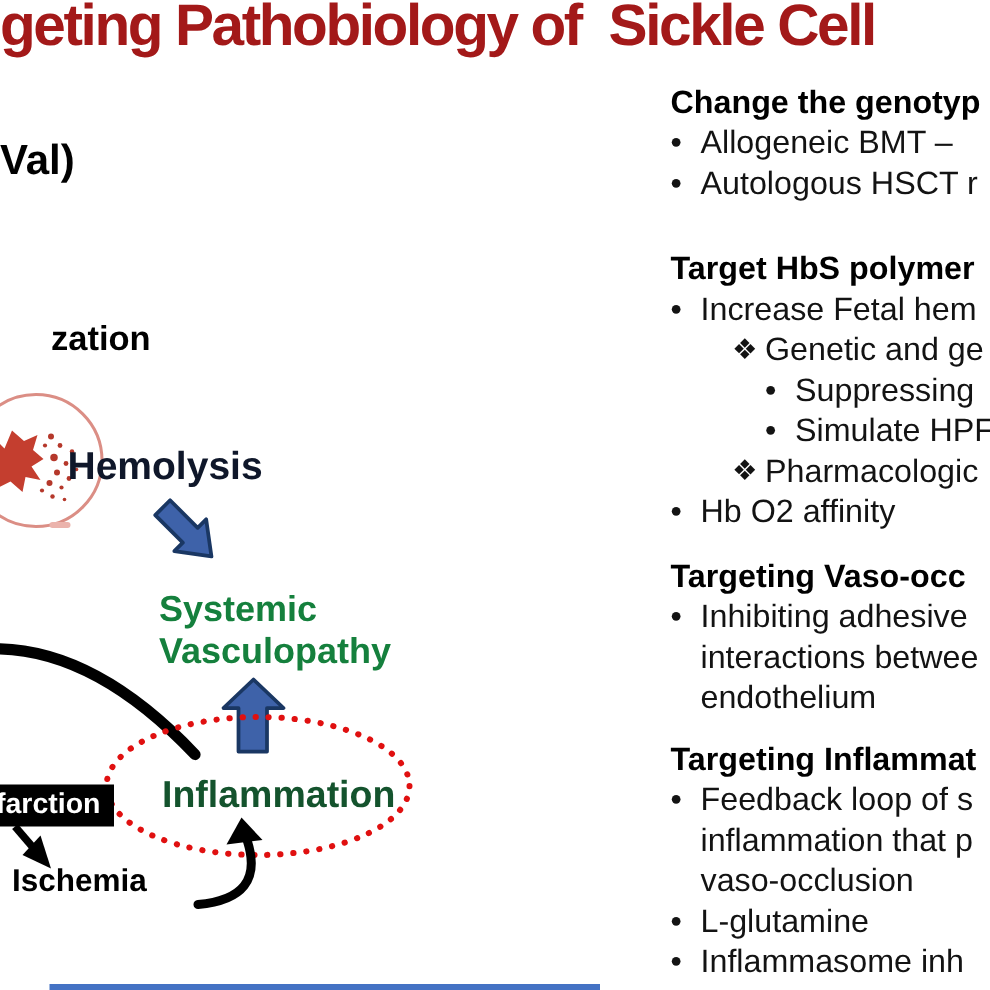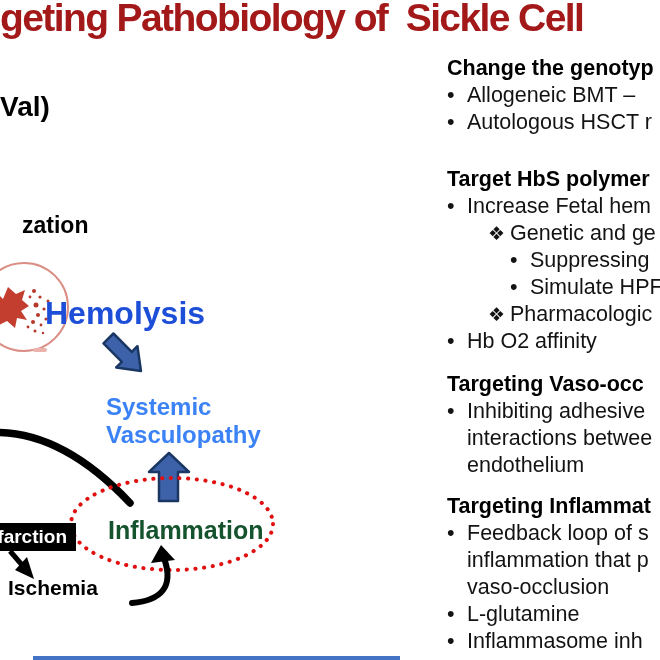--- a/index.html
+++ b/index.html
@@ -39,23 +39,23 @@
   .blt { flex: 0 0 20px; width: 20px; }
   .blt.d { flex: 0 0 22px; width: 22px; font-size: 19px; }
   .l1 { margin-left: 0; }
   .l2 { margin-left: 41px; }
   .l3 { margin-left: 63px; }
   .cont { margin-left: 20px; }
 
   
   .t { position: absolute; color: #000; font-weight: 700; white-space: nowrap; }
   .val       { left: 0px;  top: 91px;  font-size: 28px; }
-  .zation    { left: 0px;  top: 212px; font-size: 23px; padding-left: 22px; }
-  .hemolysis { left: 45px; top: 295px; font-size: 32px; color: #1d4ed8; }
-  .systemic  { left: 106px; top: 393px; font-size: 24px; color: #3b82f6; line-height: 28px; }
+  .zation    { left: 12px;  top: 212px; font-size: 23px; padding-left: 22px; }
+  .hemolysis { left: 45px; top: 295px; font-size: 26px; color: #0f172a; }
+  .systemic  { left: 106px; top: 393px; font-size: 24px; color: #15803d; line-height: 28px; }
   .inflammation { left: 108px; top: 516px; font-size: 25px; color: #14532d; }
   .ischemia  { left: 8px; top: 576px; width: 126px; font-size: 21px; line-height: 23px; text-align: left; white-space: normal; }
 
   .infarction-box {
     position: absolute; left: -18px; top: 523px;
     width: 94px; height: 28px; background: #000;
     color: #fff; font-weight: 700; font-size: 19px;
     line-height: 28px; text-align: right; padding-right: 9px;
     box-sizing: border-box;
   }

